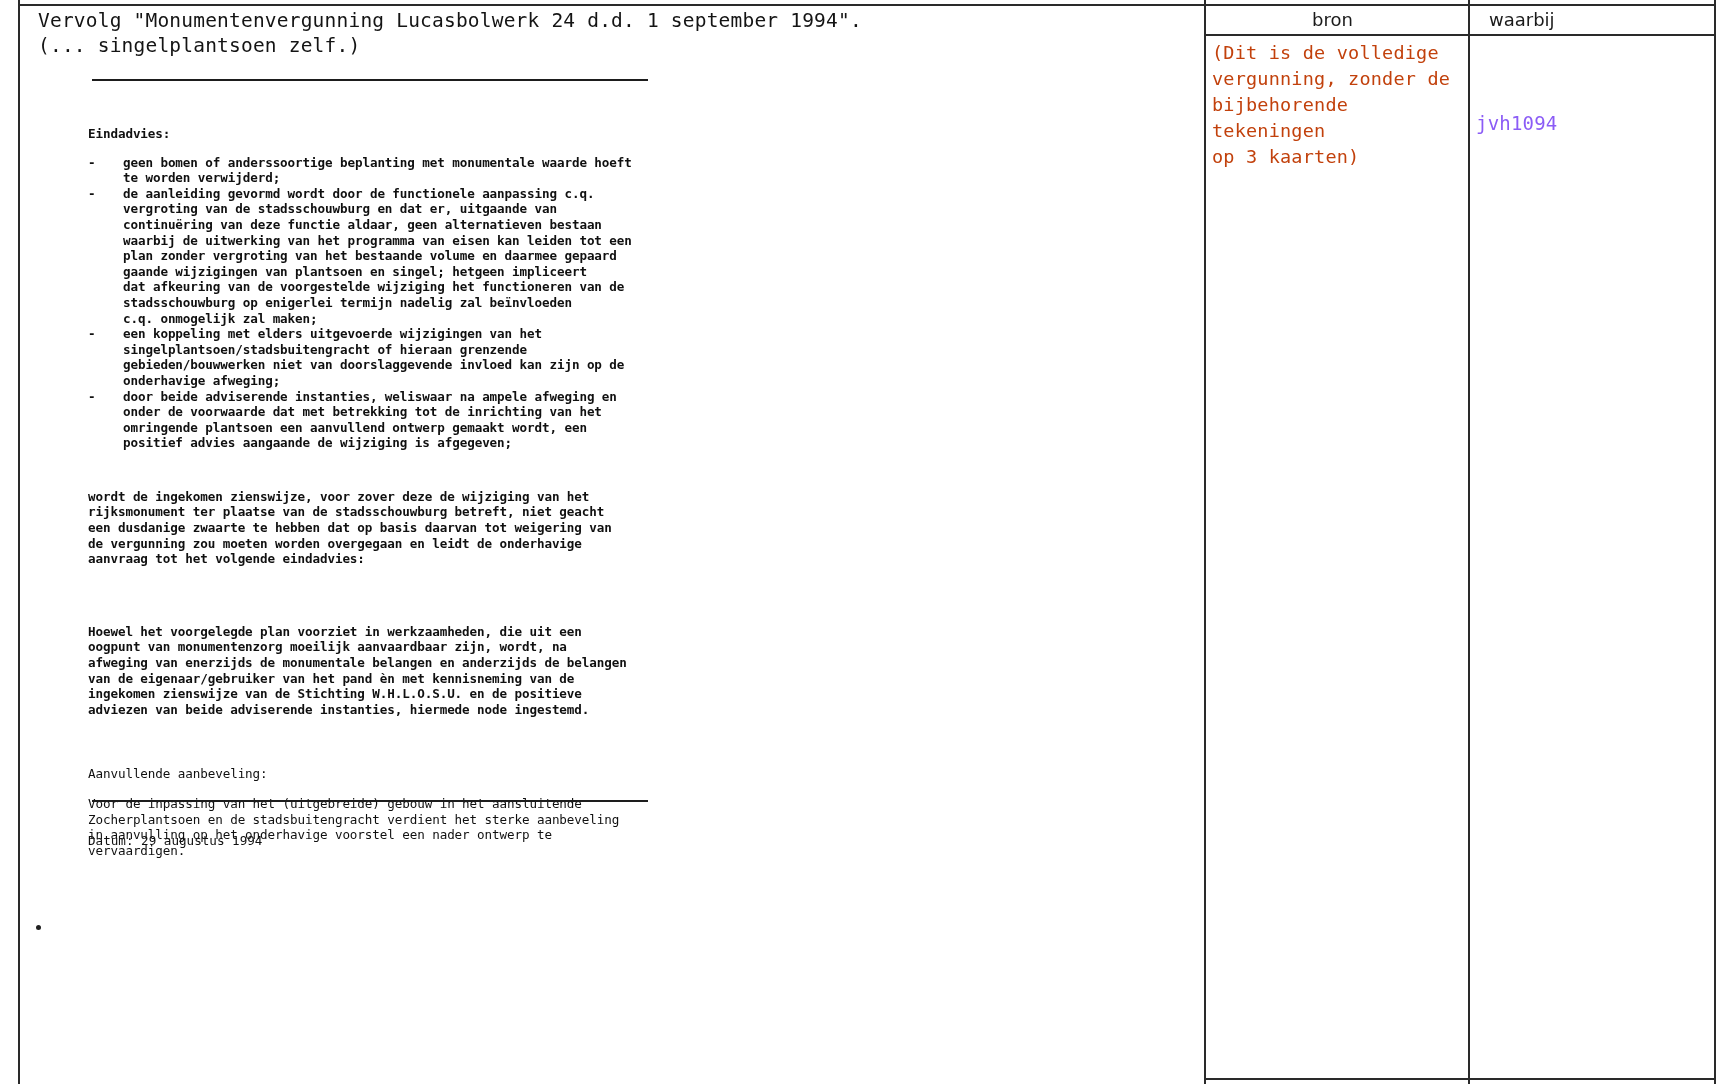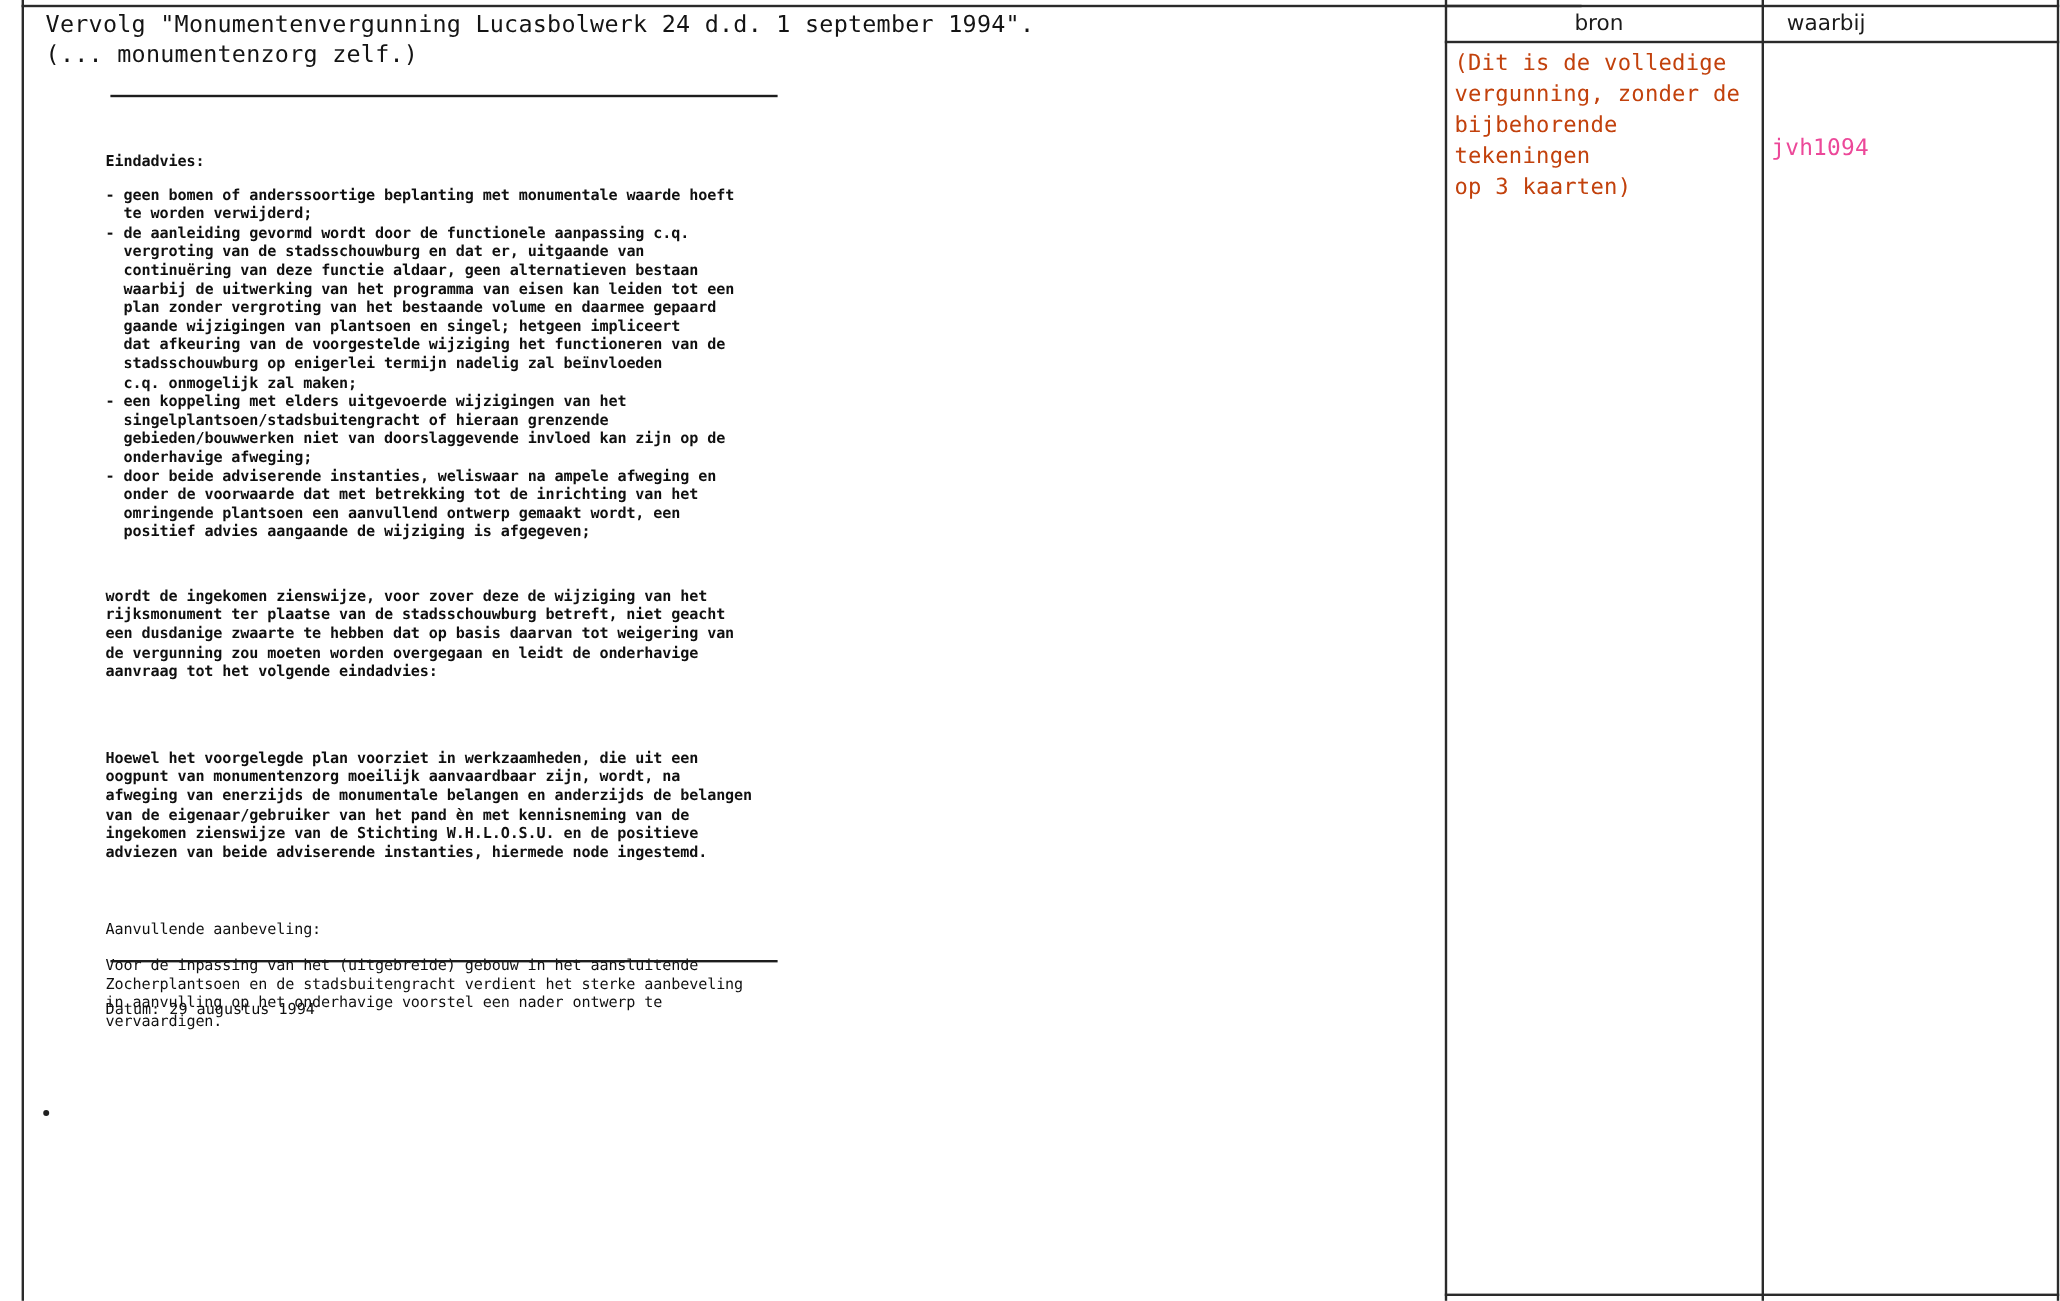--- a/index.html
+++ b/index.html
@@ -97,20 +97,21 @@
     white-space: pre-wrap;
     margin: 0;
   }
   .bullet .dash {
     width: 15px;
     flex: 0 0 15px;
   }
   .bullet .btext {
     flex: 1 1 auto;
     white-space: pre-wrap;
+    margin-left: 20px;
   }
   .gap-small { height: 11px; }
   .gap-med { height: 22px; }
   .gap-large { height: 30px; }
 
   
   #recommend { font-weight: normal; }
   #recommend .para { font-weight: normal; }
 
   
@@ -179,36 +180,36 @@
     white-space: pre-wrap;
     color: #c2410c;
   }
   #cell-code {
     position: absolute;
     left: 272px;
     top: 112px;
     font-size: 19px;
     letter-spacing: 0.2px;
     white-space: pre;
-    color: #ec4899;
+    color: #8b5cf6;
   }
 </style>
 </head>
 <body>
 
 <div id="page">
 
   <div id="doc">
 
     <div class="frame-line-left"></div>
     <div class="frame-line-top"></div>
 
     <div id="heading">
       <div class="h-line">Vervolg "Monumentenvergunning Lucasbolwerk 24 d.d. 1 september 1994".</div>
-      <div class="h-line">(... monumentenzorg zelf.)</div>
+      <div class="h-line">(... singelplantsoen zelf.)</div>
     </div>
 
     <div class="hr" id="hr-top"></div>
 
     <div id="body-block">
 
       <div class="para">Eindadvies:</div>
 
 
       <div class="bullets">

